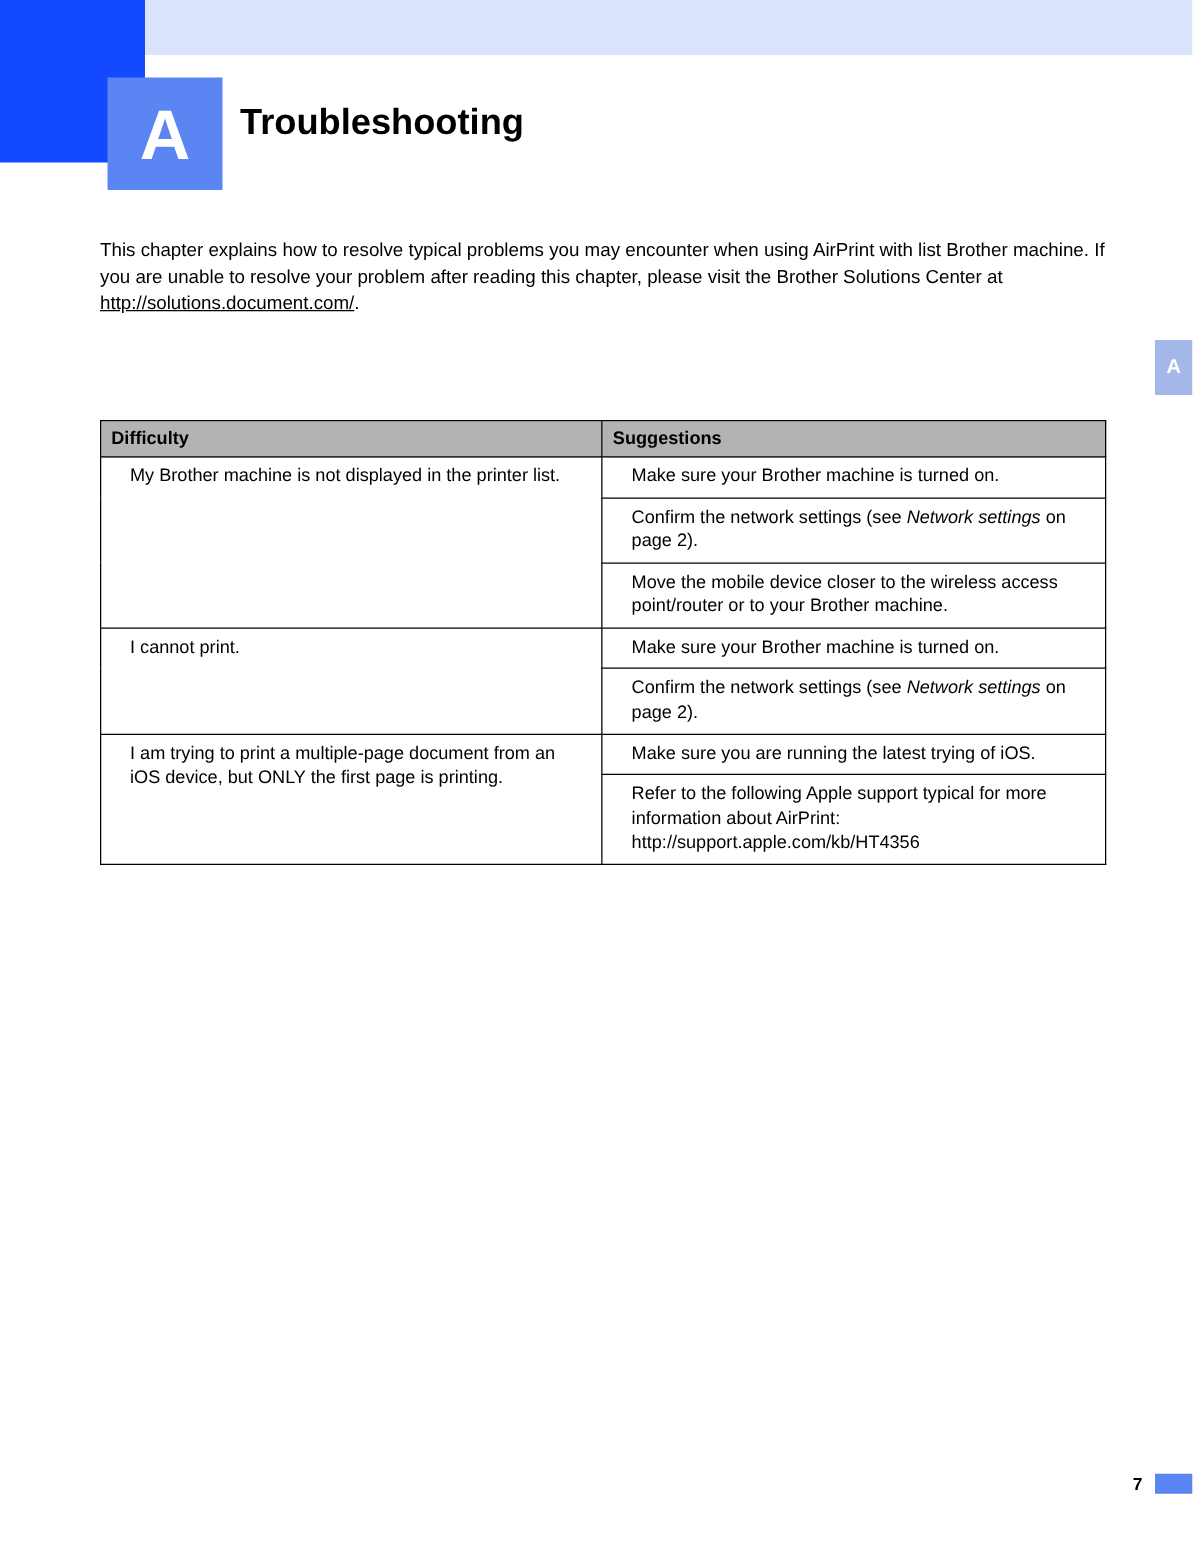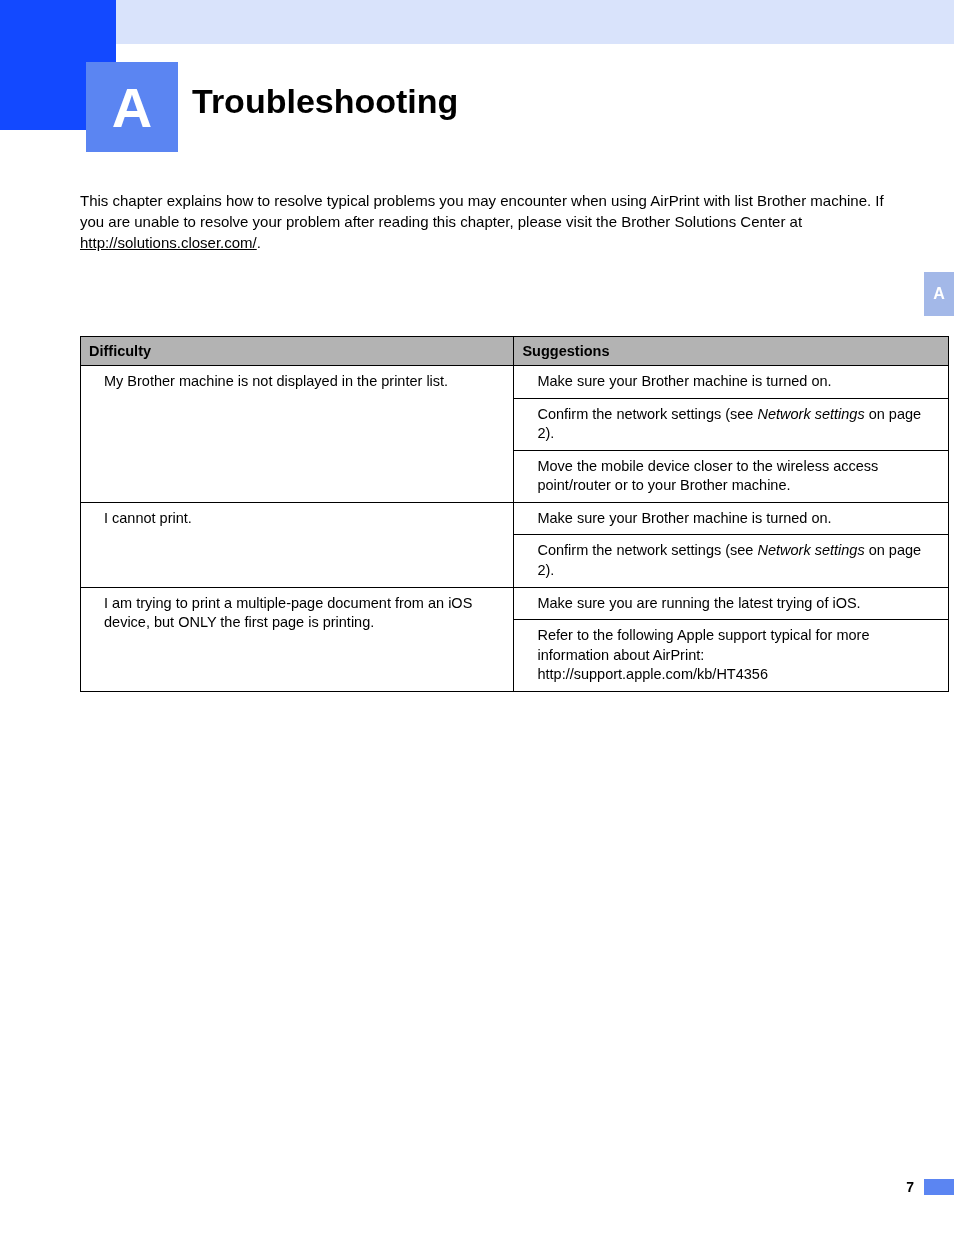--- a/index.html
+++ b/index.html
@@ -2,47 +2,47 @@
 <html><head>
 <meta charset="utf-8">
 <style>
   * { box-sizing: border-box; margin: 0; padding: 0; }
   html, body { width: 954px; height: 1235px; background: #ffffff; font-family: Arial, Helvetica, sans-serif; color: #000; }
   .page { position: relative; width: 954px; height: 1235px; }
   .top-band { position: absolute; top: 0; left: 116px; width: 838px; height: 44px; background: #d9e3fb; }
   .left-blue-stripe { position: absolute; top: 0; left: 0; width: 116px; height: 130px; background: #1349ff; }
   .chapter-badge { position: absolute; top: 62px; left: 86px; width: 92px; height: 90px; background: #5b85f2; display: flex; align-items: center; justify-content: center; }
   .chapter-badge-text { color: #ffffff; font-size: 56px; font-weight: 700; }
-  .chapter-title { position: absolute; top: 82px; left: 192px; font-size: 34px; font-weight: 700; }
+  .chapter-title { position: absolute; top: 82px; left: 192px; font-size: 29px; font-weight: 700; }
   .intro { position: absolute; top: 190px; left: 80px; width: 805px; font-size: 15px; line-height: 1.4; }
   .intro .link { text-decoration: underline; }
   .section-heading { position: absolute; top: 280px; left: 80px; font-size: 24px; font-weight: 700; }
   .side-tab { position: absolute; top: 272px; right: 0; width: 30px; height: 44px; background: #a3b8e8; display: flex; align-items: center; justify-content: center; color: #ffffff; font-weight: 700; font-size: 16px; }
-  .tbl { position: absolute; top: 336px; left: 80px; width: 869px; border-collapse: collapse; font-size: 14.5px; }
+  .tbl { position: absolute; top: 336px; left: 80px; width: 805px; border-collapse: collapse; font-size: 14.5px; }
   .tbl th { background: #b3b3b3; font-weight: 700; text-align: left; padding: 6px 8px; border: 1px solid #000; }
   .tbl td { padding: 6px 23px; border: 1px solid #000; vertical-align: top; line-height: 1.35; }
   .col-diff { width: 402px; }
   .col-sugg { width: 403px; }
   .italic { font-style: italic; text-align: right; }
   .page-number-bar { position: absolute; bottom: 40px; right: 0; width: 30px; height: 16px; background: #5b85f2; }
   .page-number { position: absolute; bottom: 40px; right: 40px; font-size: 14px; font-weight: 700; }
 </style>
 </head>
 <body>
 
 <div class="page">
   <div class="top-band"></div>
   <div class="left-blue-stripe"></div>
   <div class="chapter-badge">
     <span class="chapter-badge-text">A</span>
   </div>
   <h1 class="chapter-title">Troubleshooting</h1>
 
   <p class="intro">
-    <span>This chapter explains how to resolve typical problems you may encounter when using AirPrint with list Brother machine. If you are unable to resolve your problem after reading this chapter, please visit the Brother Solutions Center at </span><span class="link">http://solutions.closer.com/</span><span>.</span>
+    <span>This chapter explains how to resolve typical problems you may encounter when using AirPrint with list Brother machine. If you are unable to resolve your problem after reading this chapter, please visit the Brother Solutions Center at </span><span class="link">http://solutions.document.com/</span><span>.</span>
   </p>
 
 
   <div class="side-tab">
     <span>A</span>
   </div>
 
   <table class="tbl">
     <colgroup>
         <col class="col-diff">

